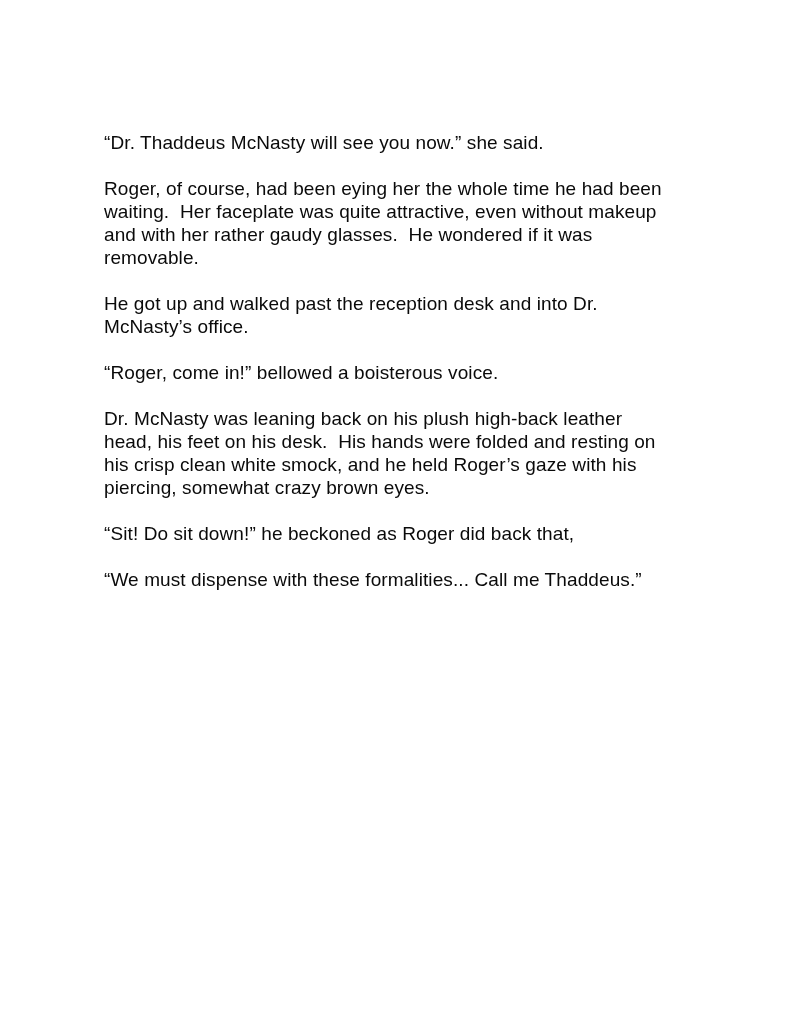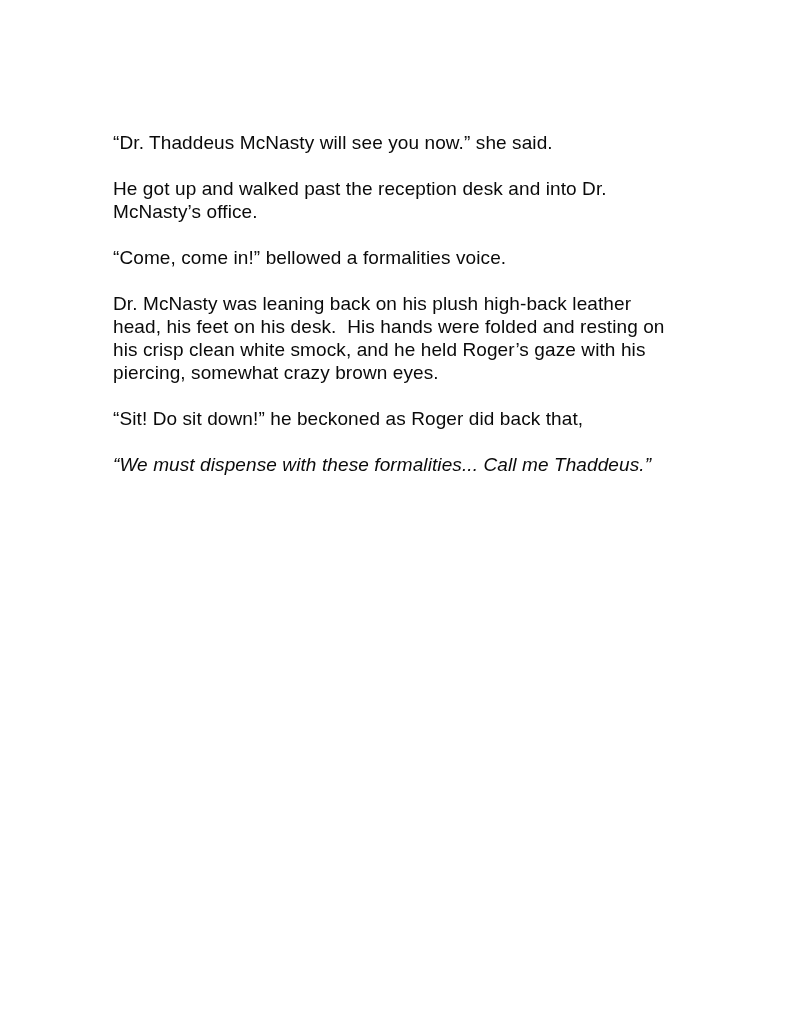--- a/index.html
+++ b/index.html
@@ -11,43 +11,43 @@
     position: relative;
     width: 791px;
     height: 1024px;
     margin: 0 auto;
     background: #ffffff;
     overflow: hidden;
     font-family: "Liberation Sans", "DejaVu Sans", sans-serif;
   }
   .text-block {
     position: absolute;
-    left: 113px;
+    left: 104px;
     top: 131px;
     width: 570px;
     color: #0a0a0a;
     font-size: 19px;
     line-height: 23px;
     font-weight: 500;
     letter-spacing: 0.1px;
   }
   .text-block p {
     margin: 0 0 23px 0;
     white-space: pre-wrap;
   }
   .text-block p:last-child {
     margin-bottom: 4px;
-    font-style: italic;
   }
 </style>
 </head>
 <body>
 
 <div class="page">
   <div class="text-block">
     <p>“Dr. Thaddeus McNasty will see you now.” she said.</p>
+    <p>Roger, of course, had been eying her the whole time he had been waiting.  Her faceplate was quite attractive, even without makeup and with her rather gaudy glasses.  He wondered if it was removable.</p>
     <p>He got up and walked past the reception desk and into Dr. McNasty’s office.</p>
-    <p>“Come, come in!” bellowed a formalities voice.</p>
+    <p>“Roger, come in!” bellowed a boisterous voice.</p>
     <p>Dr. McNasty was leaning back on his plush high-back leather head, his feet on his desk.  His hands were folded and resting on his crisp clean white smock, and he held Roger’s gaze with his piercing, somewhat crazy brown eyes.</p>
     <p>“Sit! Do sit down!” he beckoned as Roger did back that,</p>
     <p>“We must dispense with these formalities... Call me Thaddeus.”</p>
   </div>
 </div>
 
 </body></html>

